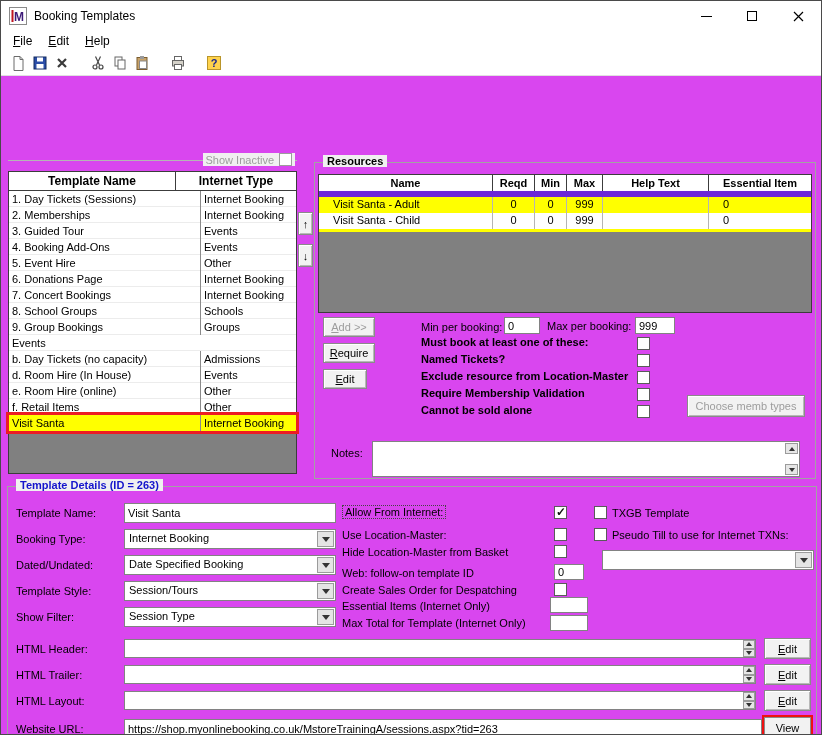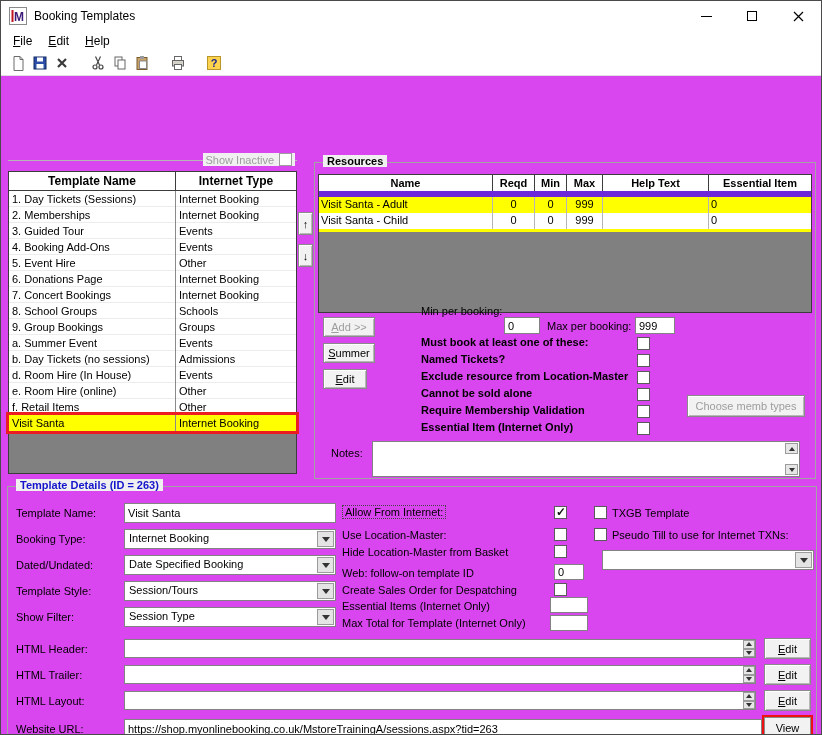--- a/index.html
+++ b/index.html
@@ -55,37 +55,37 @@
   .si-caption .cb { border-color:#9c9c9c; }
 
   
   .ttable { position:absolute; left:7px; top:95px; width:289px; height:303px; border:1px solid #3c3c3c; background:#fff; display:flex; flex-direction:column; }
   .thead { display:flex; height:19px; border-bottom:1px solid #3c3c3c; font-weight:bold; font-size:12px; }
   .thc { display:flex; align-items:center; justify-content:center; }
   .thc.c0 { width:167px; border-right:1px solid #3c3c3c; }
   .thc.c1 { flex:1; }
   .trow { display:flex; height:16px; align-items:center; border-bottom:1px solid #ececec; }
   .trow .tc { padding-left:3px; white-space:nowrap; overflow:hidden; }
-  .trow .c0 { width:167px; border-right:1px solid #8a8a8a; height:16px; line-height:16px; }
+  .trow .c0 { width:192px; border-right:1px solid #8a8a8a; height:16px; line-height:16px; }
   .trow .c1 { flex:1; height:16px; line-height:16px; }
   .trow.sel { background:#ffff00; position:relative; z-index:3; box-shadow:0 0 0 3px #ec1c24; border-bottom:none; }
   .tfiller { flex:1; background:#808080; }
 
   .mv-btn { position:absolute; left:297px; width:15px; height:23px; background:#f2f2f2; border:1px solid #8a8a8a;
             box-shadow: inset 1px 1px 0 #fff, inset -1px -1px 0 #b8b8b8;
             display:flex; align-items:center; justify-content:center; font-weight:bold; font-size:11px; }
 
   
   .res-group { left:313px; top:86px; width:502px; height:317px; }
   .rtable { position:absolute; left:3px; top:11px; width:494px; height:139px; border:1px solid #3c3c3c; background:#fff; display:flex; flex-direction:column; }
   .rhead { display:flex; height:22px; border-bottom:6px solid #6d28d9; font-weight:bold; }
   .rhc { display:flex; align-items:center; justify-content:center; border-right:1px solid #3c3c3c; }
   .rc0 { width:174px; } .rc1 { width:42px; } .rc2 { width:32px; } .rc3 { width:36px; } .rc4 { width:106px; } .rc5 { flex:1; border-right:none; }
   .rrow { display:flex; height:16px; }
-  .rrow .rc { border-right:1px solid #b5b5b5; padding-left:2px; line-height:15px; white-space:nowrap; overflow:hidden; }
+  .rrow .rc { border-right:1px solid #b5b5b5; padding-left:14px; line-height:15px; white-space:nowrap; overflow:hidden; }
   .rrow .rc.rc1, .rrow .rc.rc2, .rrow .rc.rc3 { text-align:center; padding-left:0; }
   .rrow .rc.rc5 { border-right:none; }
   .rrow.sel { background:#ffff00; }
   .ryellow { height:3px; background:#ffff00; }
   .rfiller { flex:1; background:#808080; }
   .opt-rows { position:absolute; left:106px; top:173px; width:250px;font-weight:bold; }
   .opt-row { position:relative; height:17px; }
   .opt-row .cb { left:216px; top:1px; }
   .notes-box { position:absolute; left:57px; top:278px; width:428px; height:36px; background:#fff; border:1px solid #828282; }
   .mini-scroll { position:absolute; right:1px; top:1px; bottom:1px; width:13px; display:flex; flex-direction:column; justify-content:space-between; }
@@ -238,25 +238,24 @@
           </div>
           <div class="trow">
             <div class="tc c0">8. School Groups</div>
             <div class="tc c1">Schools</div>
           </div>
           <div class="trow">
             <div class="tc c0">9. Group Bookings</div>
             <div class="tc c1">Groups</div>
           </div>
           <div class="trow">
-            <div class="tc c0">a. Summer Event</div>
             <div class="tc c1">Events</div>
           </div>
           <div class="trow">
-            <div class="tc c0">b. Day Tickets (no sessions)</div>
+            <div class="tc c0">b. Day Tickets (no capacity)</div>
             <div class="tc c1">Admissions</div>
           </div>
           <div class="trow">
             <div class="tc c0">d. Room Hire (In House)</div>
             <div class="tc c1">Events</div>
           </div>
           <div class="trow">
             <div class="tc c0">e. Room Hire (online)</div>
             <div class="tc c1">Other</div>
           </div>
@@ -310,38 +309,37 @@
             </div>
           </div>
         <div class="ryellow"></div>
         <div class="rfiller"></div>
       </div>
 
       <div class="btn disabled" style="left:8px; top:154px; width:52px; height:20px;">
           <span class="mn">Add &gt;&gt;</span>
         </div>
       <div class="btn" style="left:8px; top:180px; width:52px; height:20px;">
-          <span class="mn">Summer</span>
+          <span class="mn">Require</span>
         </div>
       <div class="btn" style="left:8px; top:206px; width:44px; height:20px;">
           <span class="mn">Edit</span>
         </div>
 
-      <span class="lab" style="left:106px; top:142px;">Min per booking:</span>
+      <span class="lab" style="left:106px; top:158px;">Min per booking:</span>
       <input class="input" style="left: 189px; top: 154px; width: 36px; height: 17px;" value="0">
       <span class="lab" style="left:232px; top:157px;">Max per booking:</span>
       <input class="input" style="left: 320px; top: 154px; width: 40px; height: 17px;" value="999">
 
       <div class="opt-rows">
           <div class="opt-row"><span>Must book at least one of these:</span><span class="cb"></span></div>
           <div class="opt-row"><span>Named Tickets?</span><span class="cb"></span></div>
           <div class="opt-row"><span>Exclude resource from Location-Master</span><span class="cb"></span></div>
+          <div class="opt-row"><span>Require Membership Validation</span><span class="cb"></span></div>
           <div class="opt-row"><span>Cannot be sold alone</span><span class="cb"></span></div>
-          <div class="opt-row"><span>Require Membership Validation</span><span class="cb"></span></div>
-          <div class="opt-row"><span>Essential Item (Internet Only)</span><span class="cb"></span></div>
         </div>
 
       <div class="btn disabled" style="left:372px; top:232px; width:118px; height:22px;">
           <span>Choose memb types</span>
         </div>
 
       <span class="lab" style="left:16px; top:284px;text-align:right;">Notes:</span>
       <div class="notes-box">
         <span class="mini-scroll">
           <span class="sb-btn">

